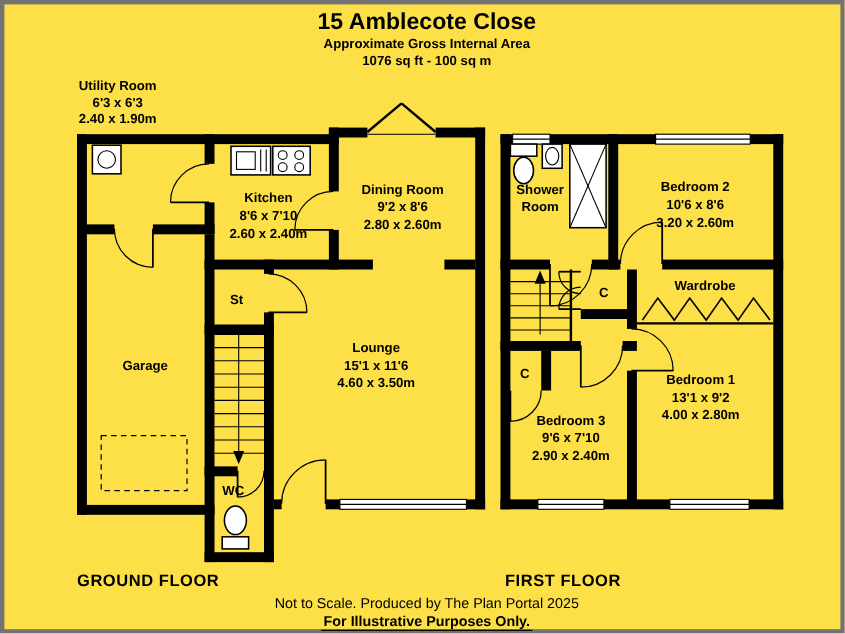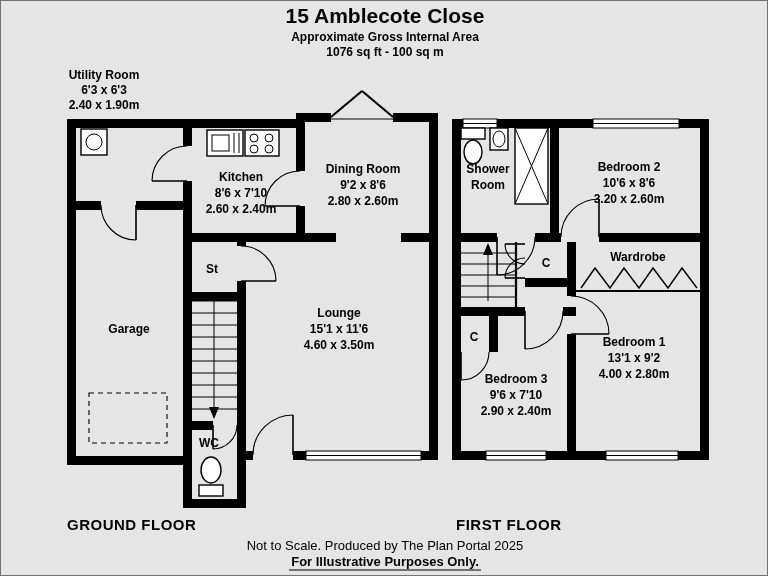--- a/index.html
+++ b/index.html
@@ -1,18 +1,18 @@
 <!DOCTYPE html>
 <html><head>
 <meta charset="utf-8">
 <style>
   html,body{margin:0;padding:0;background:#fff;}
   .page{
-    width:768px;height:576px;position:relative;background:#e5e5e5;
-    box-sizing:border-box;border:1px solid #737373;
+    width:768px;height:576px;position:relative;background:#fde047;
+    box-sizing:border-box;border:4px solid #737373;
     font-family:"Liberation Sans", sans-serif;
   }
   svg{display:block;}
   text{fill:#000;font-family:"Liberation Sans", sans-serif;}
   .title-main{font-size:21px;font-weight:bold;}
   .title-sub{font-size:12px;font-weight:bold;}
   .room-lbl{font-size:12px;font-weight:bold;}
   .floor-lbl{font-size:15px;font-weight:bold;letter-spacing:0.5px;}
   .footer-1{font-size:13px;}
   .footer-2{font-size:13px;font-weight:bold;}

